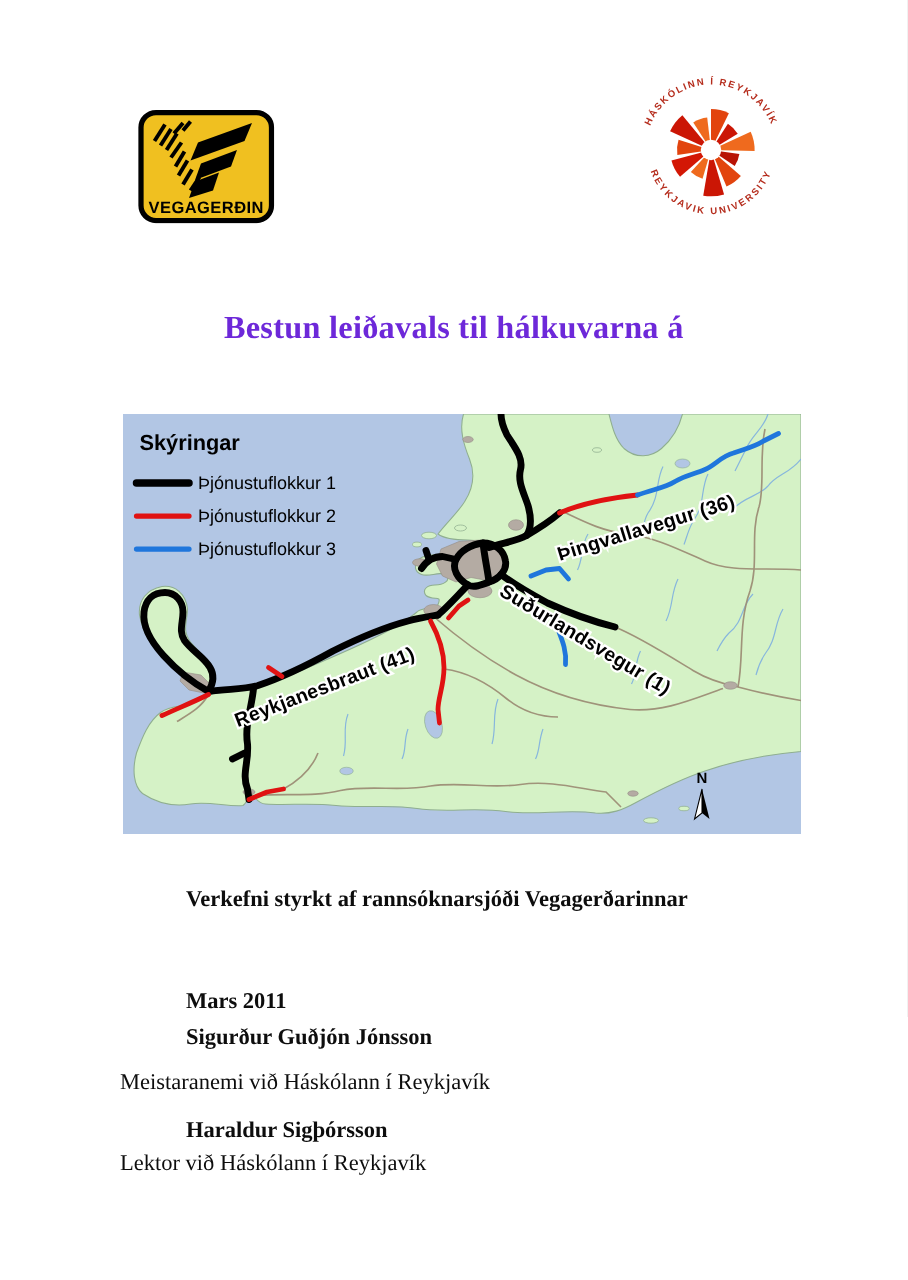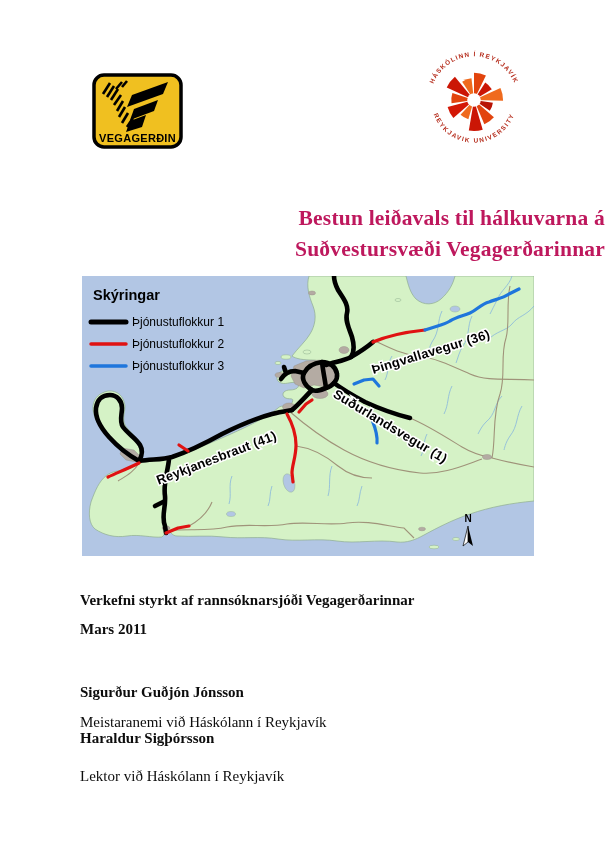--- a/index.html
+++ b/index.html
@@ -3,25 +3,25 @@
 <meta charset="utf-8">
 <style>
   html,body{margin:0;padding:0;background:#e8e8e8;}
   .page{
     position:relative;width:605px;height:853px;background:#ffffff;
     margin:0 auto;overflow:hidden;
     font-family:"Liberation Serif",serif;color:#111;
   }
   .abs{position:absolute;}
   .title{
-    left:0;top:203px;width:605px;text-align:right;
-    font-weight:bold;font-size:21.5px;line-height:31px;letter-spacing:.2px;color:#be185d;
+    left:0;top:203px;width:605px;text-align:center;
+    font-weight:bold;font-size:21.5px;line-height:31px;letter-spacing:.2px;color:#6d28d9;
   }
   .footer-line{left:80px;font-size:15px;white-space:nowrap;color:#0d0d0d;}
-  .b{font-weight:bold;}
+  .b{font-weight:bold;margin-left:44px;}
   .map-label{
     font-family:"Liberation Sans",sans-serif;font-weight:bold;font-size:13px;
     fill:#000;stroke:#ffffff;stroke-width:3px;paint-order:stroke;letter-spacing:.2px;
   }
   .legend-title{font-family:"Liberation Sans",sans-serif;font-weight:bold;font-size:14.5px;fill:#000;}
   .legend-label{font-family:"Liberation Sans",sans-serif;font-size:12px;fill:#000;}
   .north-n{font-family:"Liberation Sans",sans-serif;font-weight:bold;font-size:10px;fill:#000;}
   .veg-text{font-family:"Liberation Sans",sans-serif;font-weight:bold;font-size:11px;fill:#000;letter-spacing:.3px;}
   .ru-arc{font-family:"Liberation Sans",sans-serif;font-weight:bold;font-size:7px;fill:#b52c1c;letter-spacing:1.3px;}
 </style>
@@ -74,21 +74,20 @@
     <text class="ru-arc">
       <textPath href="#ru-arc-top" startOffset="50%" text-anchor="middle">HÁSKÓLINN Í REYKJAVÍK</textPath>
     </text>
     <text class="ru-arc" style="letter-spacing:1.6px">
       <textPath href="#ru-arc-bottom" startOffset="50%" text-anchor="middle">REYKJAVIK UNIVERSITY</textPath>
     </text>
   </svg>
 
   <div class="abs title">
     <div>Bestun leiðavals til hálkuvarna á</div>
-    <div>Suðvestursvæði Vegagerðarinnar</div>
   </div>
 
   <svg class="abs" style="left:82px;top:276px" width="452" height="280" viewBox="0 0 452 280">
 
     <rect x="0" y="0" width="452" height="280" fill="#b2c6e4"></rect>
 
     <path stroke="#8fae8f" stroke-width="0.7" d="M227,0 C224,10 227,20 231,30 C235,40 233,50 228,58 C224,65 216,72 210,80
              C214,83 222,84 230,84 C236,84 240,86 238,90 C234,95 226,91 218,93
              C211,95 203,92 197,97 C194,101 194,105 199,107 C205,109 211,104 216,108
              C218,111 214,114 208,114 C203,114 199,117 202,121 C207,125 213,120 210,127
@@ -216,20 +215,20 @@
         <text class="legend-label" x="50" y="72">Þjónustuflokkur 2</text>
       </g>
       <g>
         <line x1="9" y1="90" x2="44" y2="90" stroke-width="3.5" stroke-linecap="round" stroke="#1f76dc"></line>
         <text class="legend-label" x="50" y="94">Þjónustuflokkur 3</text>
       </g>
     </g>
   </svg>
 
   <div class="abs footer-line b" style="top:592px">Verkefni styrkt af rannsóknarsjóði Vegagerðarinnar</div>
-  <div class="abs footer-line b" style="top:621px">Mars 2011</div>
+  <div class="abs footer-line b" style="top:660px">Mars 2011</div>
 
   <div class="abs footer-line" style="top:714px">Meistaranemi við Háskólann í Reykjavík</div>
   <div class="abs footer-line b" style="top:684px">Sigurður Guðjón Jónsson</div>
-  <div class="abs footer-line b" style="top:730px">Haraldur Sigþórsson</div>
+  <div class="abs footer-line b" style="top:746px">Haraldur Sigþórsson</div>
   <div class="abs footer-line" style="top:768px">Lektor við Háskólann í Reykjavík</div>
 
 </div>
 
 </body></html>

